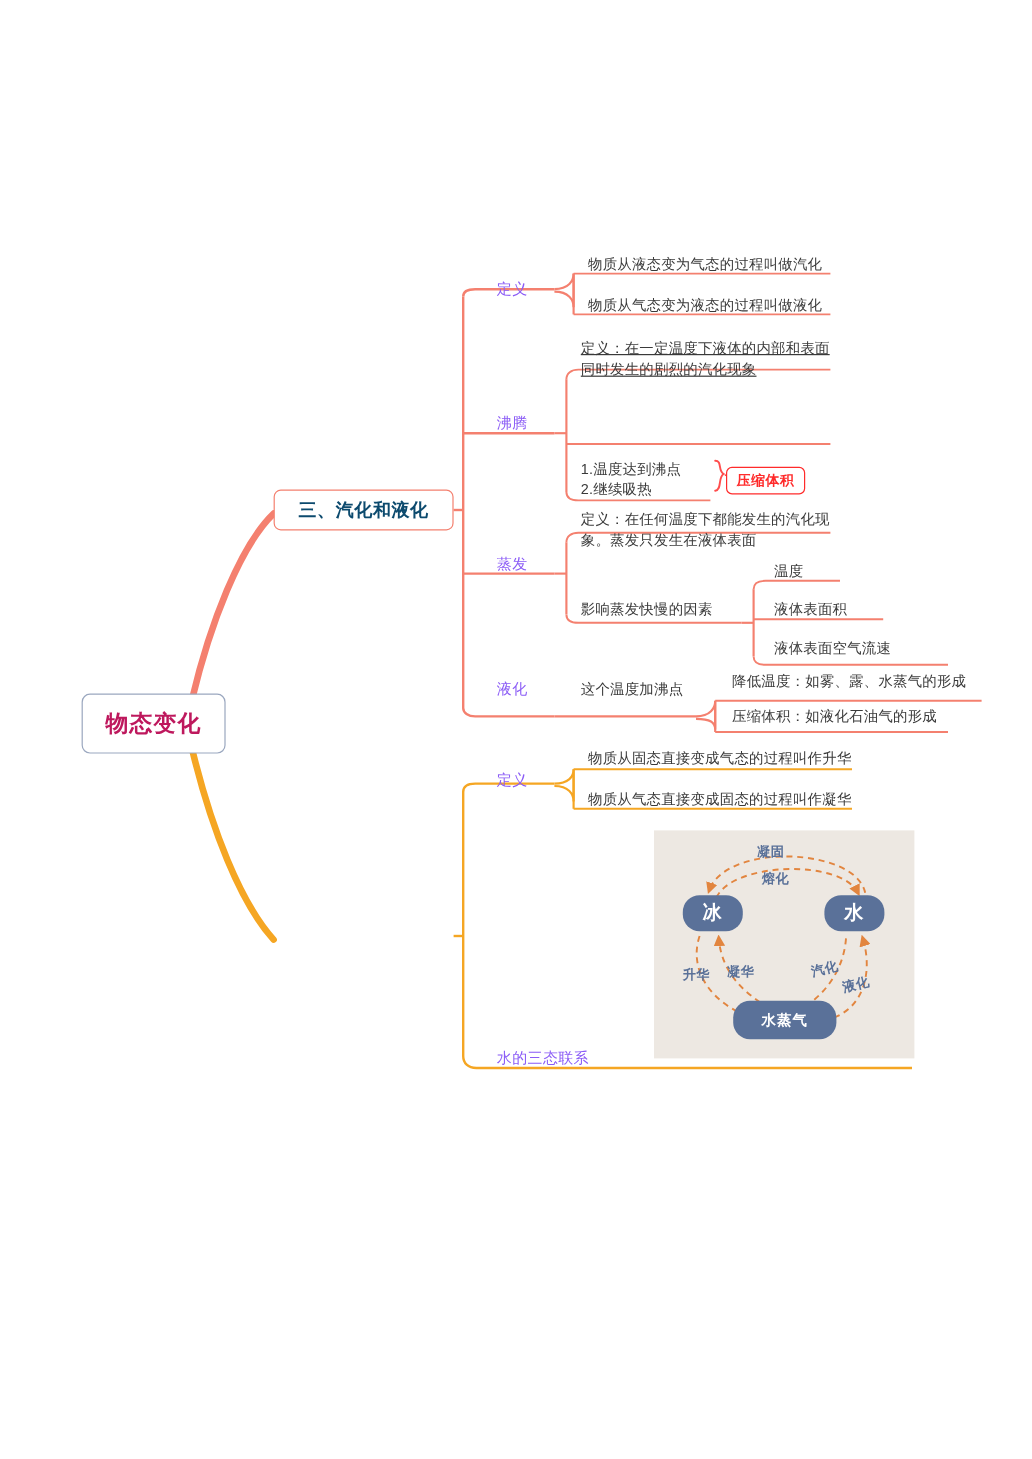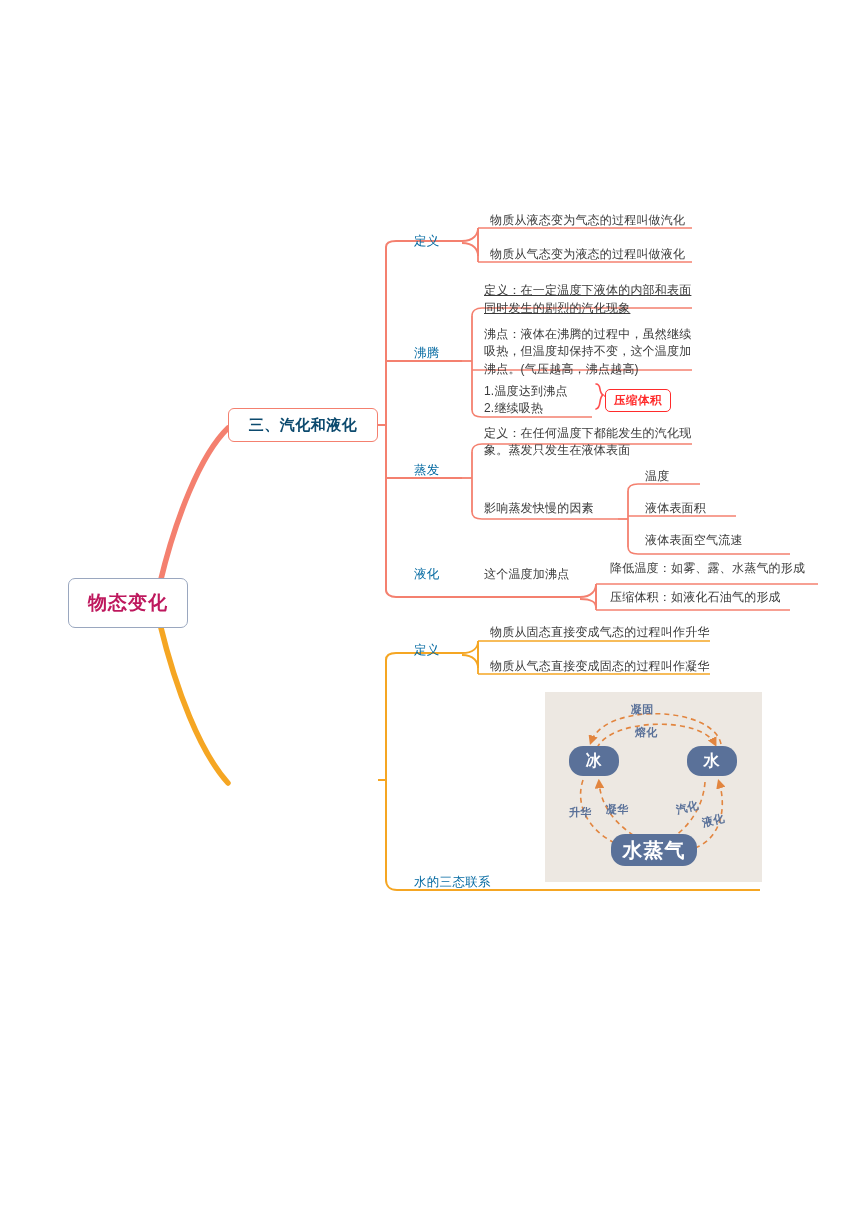--- a/index.html
+++ b/index.html
@@ -73,21 +73,21 @@
   .topic-yellow {
     border: 1.6px solid #f5a623;
     left: 228px;
     top: 763px;
     width: 150px;
   }
 
   
   .lbl2 {
     font-size: 12.5px;
-    color: #0369a1;
+    color: #8b5cf6;
     letter-spacing: 0.3px;
   }
 
   
   .leaf {
     font-size: 12px;
     color: #3a3a3a;
     line-height: 1.45;
     letter-spacing: 0.2px;
   }
@@ -126,21 +126,21 @@
     color: #ffffff;
     font-weight: bold;
     display: flex;
     align-items: center;
     justify-content: center;
     border-radius: 14px;
     letter-spacing: 1px;
   }
   .pill-ice   { left: 24px;  top: 54px;  width: 50px; height: 30px; font-size: 16px; }
   .pill-water { left: 142px; top: 54px;  width: 50px; height: 30px; font-size: 16px; }
-  .pill-vapor { left: 66px;  top: 142px; width: 86px; height: 32px; font-size: 20px; text-align: right; }
+  .pill-vapor { left: 66px;  top: 142px; width: 86px; height: 32px; font-size: 12px; text-align: right; }
   .wlab {
     position: absolute;
     color: #5a7199;
     font-size: 11px;
     font-weight: bold;
     letter-spacing: 0.3px;
     white-space: nowrap;
   }
 </style>
 </head>
@@ -218,21 +218,20 @@
 
   <div class="node lbl2" style="left:414px; top:233px;">定义</div>
   <div class="node lbl2" style="left:414px; top:345px;">沸腾</div>
   <div class="node lbl2" style="left:414px; top:462px;">蒸发</div>
   <div class="node lbl2" style="left:414px; top:566px;">液化</div>
 
   <div class="node leaf" style="left:490px; top:212px;">物质从液态变为气态的过程叫做汽化</div>
   <div class="node leaf" style="left:490px; top:246px;">物质从气态变为液态的过程叫做液化</div>
 
   <div class="node leaf two-line" style="left:484px; top:281px; width:212px; white-space:normal;">定义：在一定温度下液体的内部和表面同时发生的剧烈的汽化现象</div>
-  <div class="node leaf" style="left:484px; top:326px; width:216px; white-space:normal;">沸点：液体在沸腾的过程中，虽然继续吸热，但温度却保持不变，这个温度加沸点。(气压越高，沸点越高)</div>
   <div class="node leaf" style="left:484px; top:383px; white-space:pre;">1.温度达到沸点
 2.继续吸热</div>
 
   <div class="node callout">
     <span>压缩体积</span>
   </div>
 
   <div class="node leaf" style="left:484px; top:425px; width:210px; white-space:normal;">定义：在任何温度下都能发生的汽化现象。蒸发只发生在液体表面</div>
   <div class="node leaf" style="left:484px; top:500px;">影响蒸发快慢的因素</div>
 

